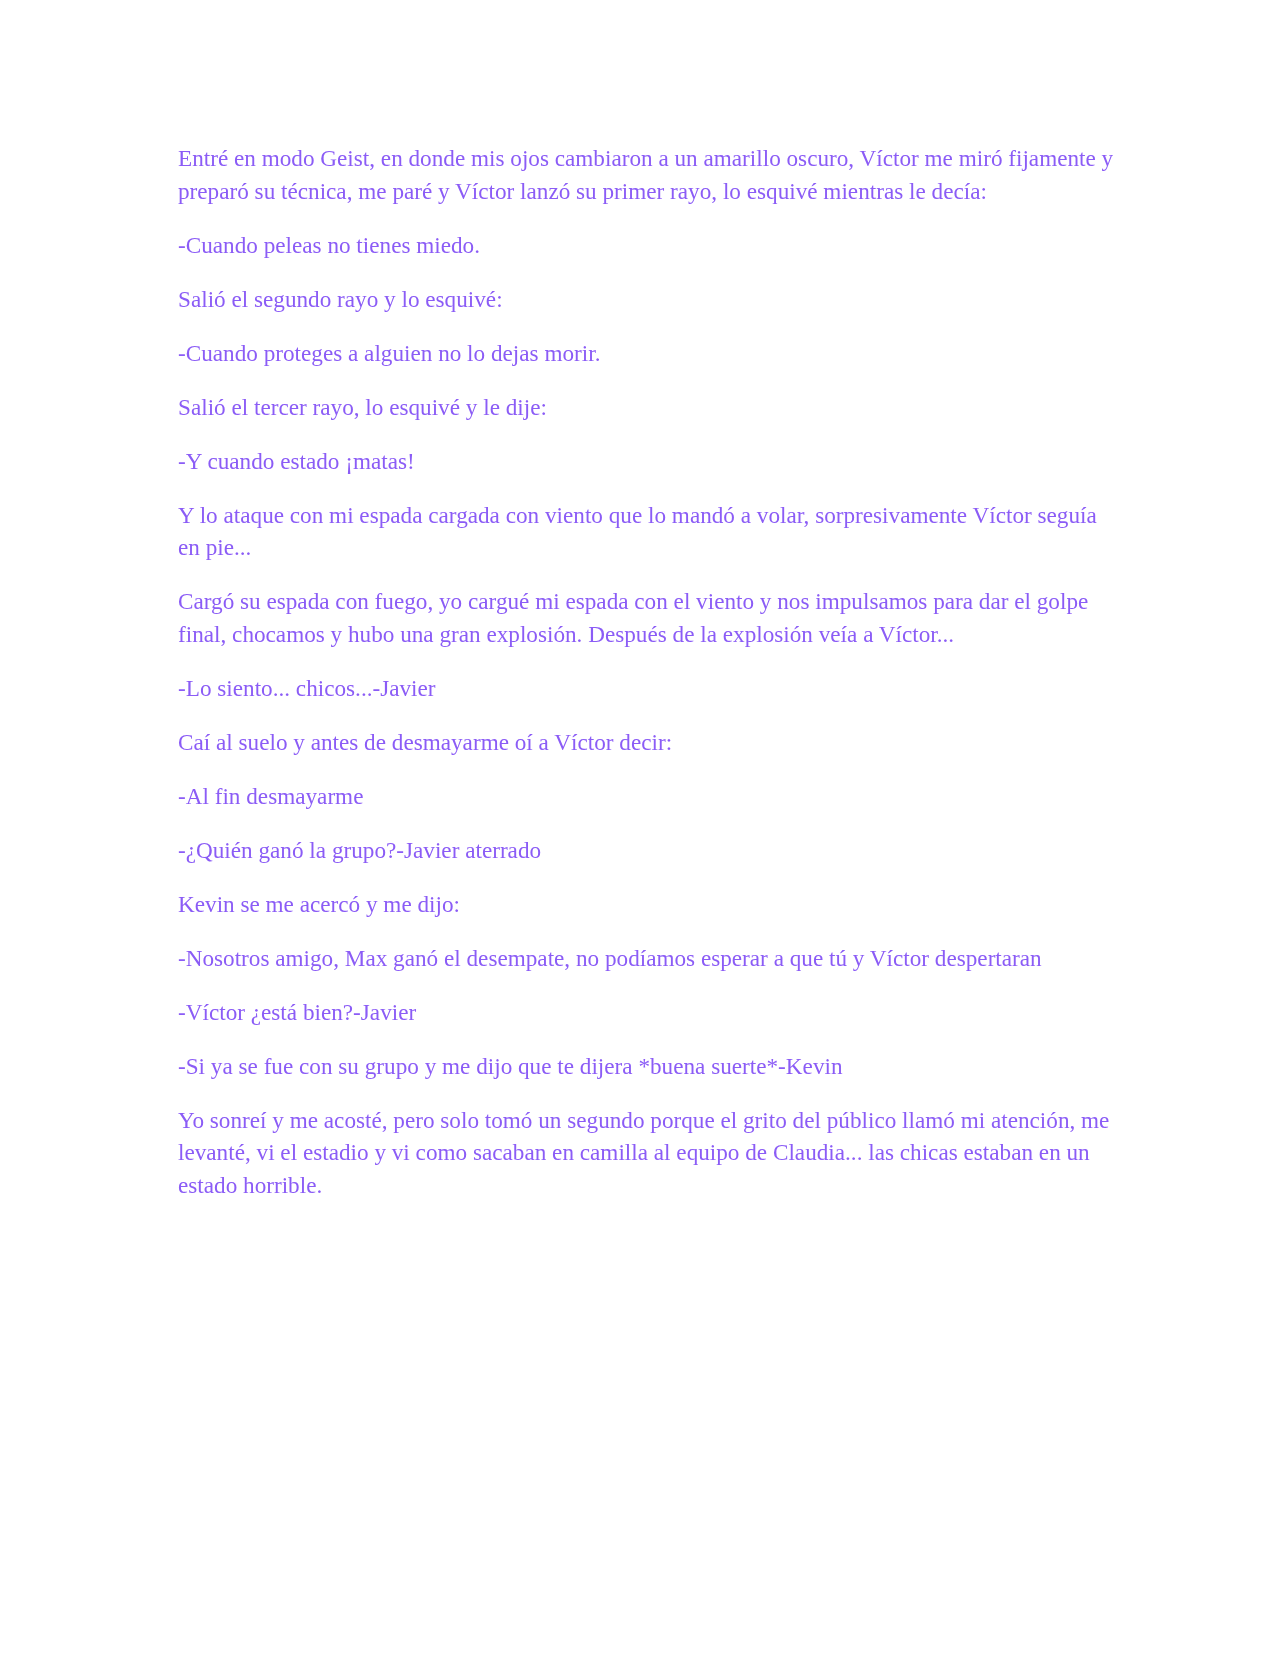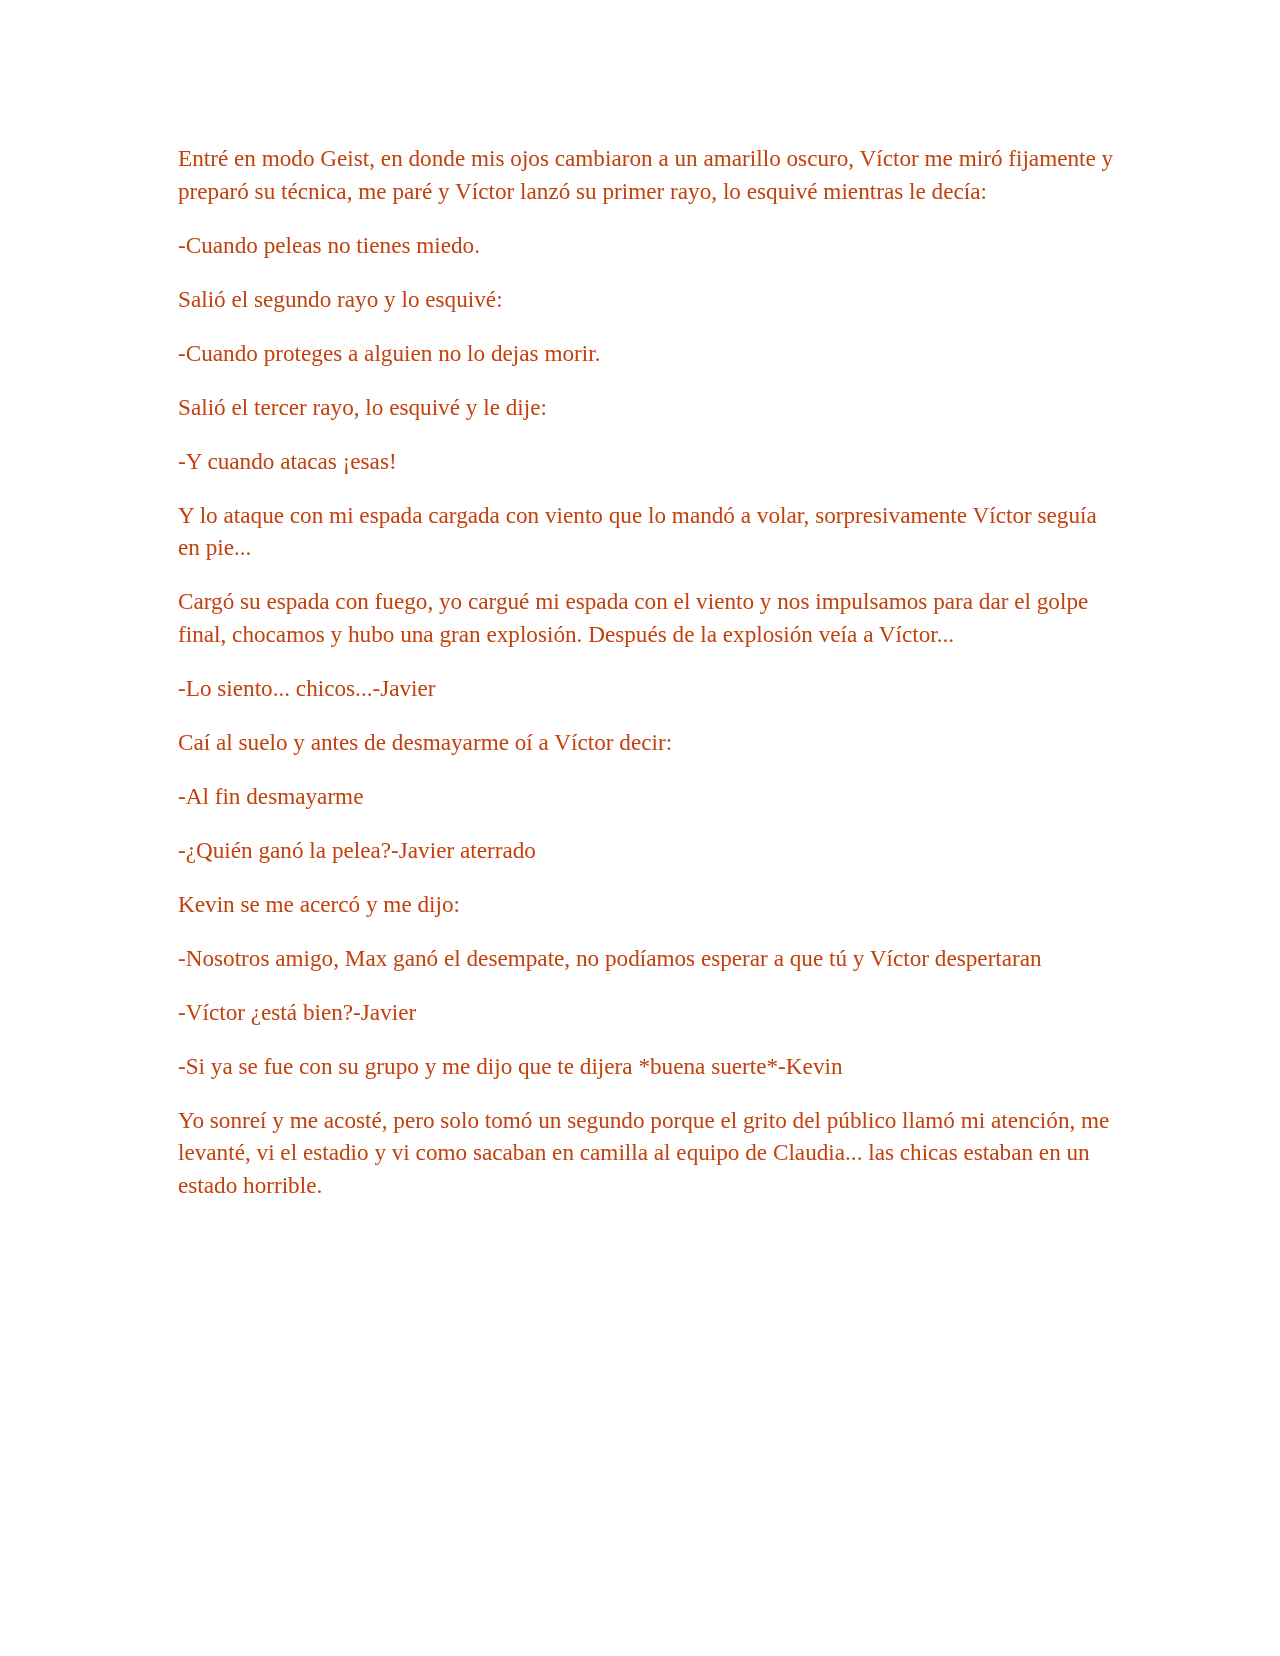--- a/index.html
+++ b/index.html
@@ -5,38 +5,38 @@
     html, body { margin: 0; padding: 0; background: #ffffff; }
     body { width: 1280px; height: 1656px; position: relative; overflow: hidden; }
     .page {
       position: absolute;
       left: 178px;
       top: 142px;
       width: 940px;
       font-family: "Liberation Serif", "DejaVu Serif", serif;
       font-size: 23.2px;
       line-height: 32.5px;
-      color: #c2410c;
+      color: #8b5cf6;
     }
     .para { margin: 0 0 21.5px 0; }
   </style>
 </head>
 <body>
 
 <div class="page">
   <p class="para">Entré en modo Geist, en donde mis ojos cambiaron a un amarillo oscuro, Víctor me miró fijamente y preparó su técnica, me paré y Víctor lanzó su primer rayo, lo esquivé mientras le decía:</p>
   <p class="para">-Cuando peleas no tienes miedo.</p>
   <p class="para">Salió el segundo rayo y lo esquivé:</p>
   <p class="para">-Cuando proteges a alguien no lo dejas morir.</p>
   <p class="para">Salió el tercer rayo, lo esquivé y le dije:</p>
-  <p class="para">-Y cuando atacas ¡esas!</p>
+  <p class="para">-Y cuando estado ¡matas!</p>
   <p class="para">Y lo ataque con mi espada cargada con viento que lo mandó a volar, sorpresivamente Víctor seguía en pie...</p>
   <p class="para">Cargó su espada con fuego, yo cargué mi espada con el viento y nos impulsamos para dar el golpe final, chocamos y hubo una gran explosión. Después de la explosión veía a Víctor...</p>
   <p class="para">-Lo siento... chicos...-Javier</p>
   <p class="para">Caí al suelo y antes de desmayarme oí a Víctor decir:</p>
   <p class="para">-Al fin desmayarme</p>
-  <p class="para">-¿Quién ganó la pelea?-Javier aterrado</p>
+  <p class="para">-¿Quién ganó la grupo?-Javier aterrado</p>
   <p class="para">Kevin se me acercó y me dijo:</p>
   <p class="para">-Nosotros amigo, Max ganó el desempate, no podíamos esperar a que tú y Víctor despertaran</p>
   <p class="para">-Víctor ¿está bien?-Javier</p>
   <p class="para">-Si ya se fue con su grupo y me dijo que te dijera *buena suerte*-Kevin</p>
   <p class="para">Yo sonreí y me acosté, pero solo tomó un segundo porque el grito del público llamó mi atención, me levanté, vi el estadio y vi como sacaban en camilla al equipo de Claudia... las chicas estaban en un estado horrible.</p>
 </div>
 
 </body></html>

